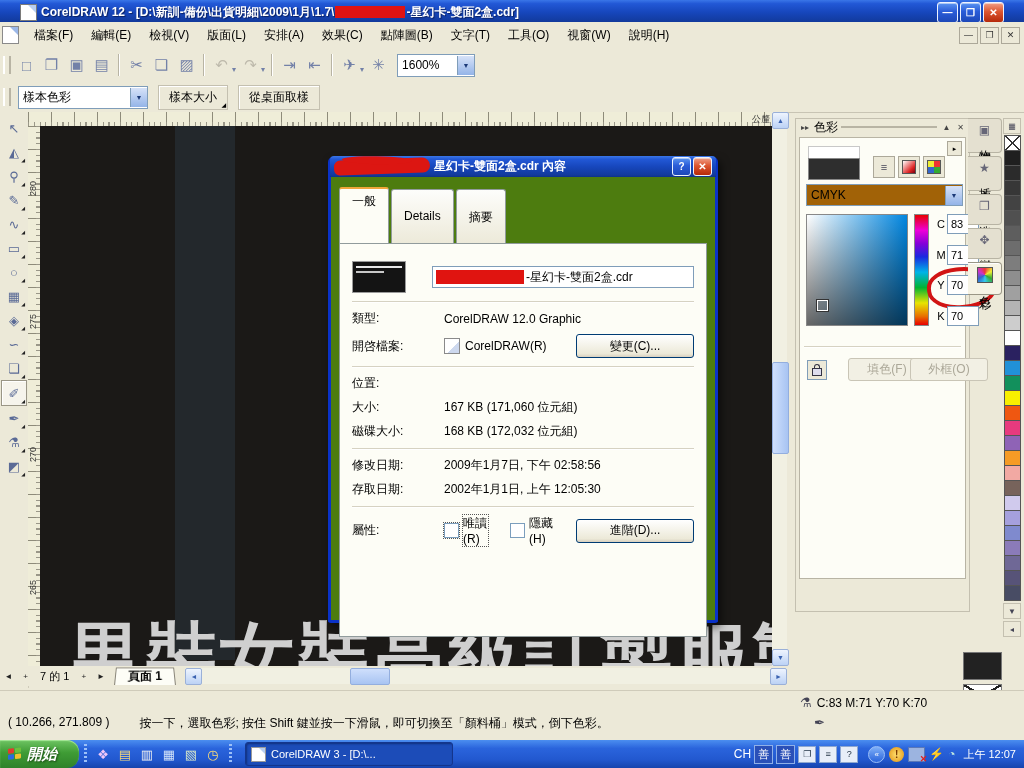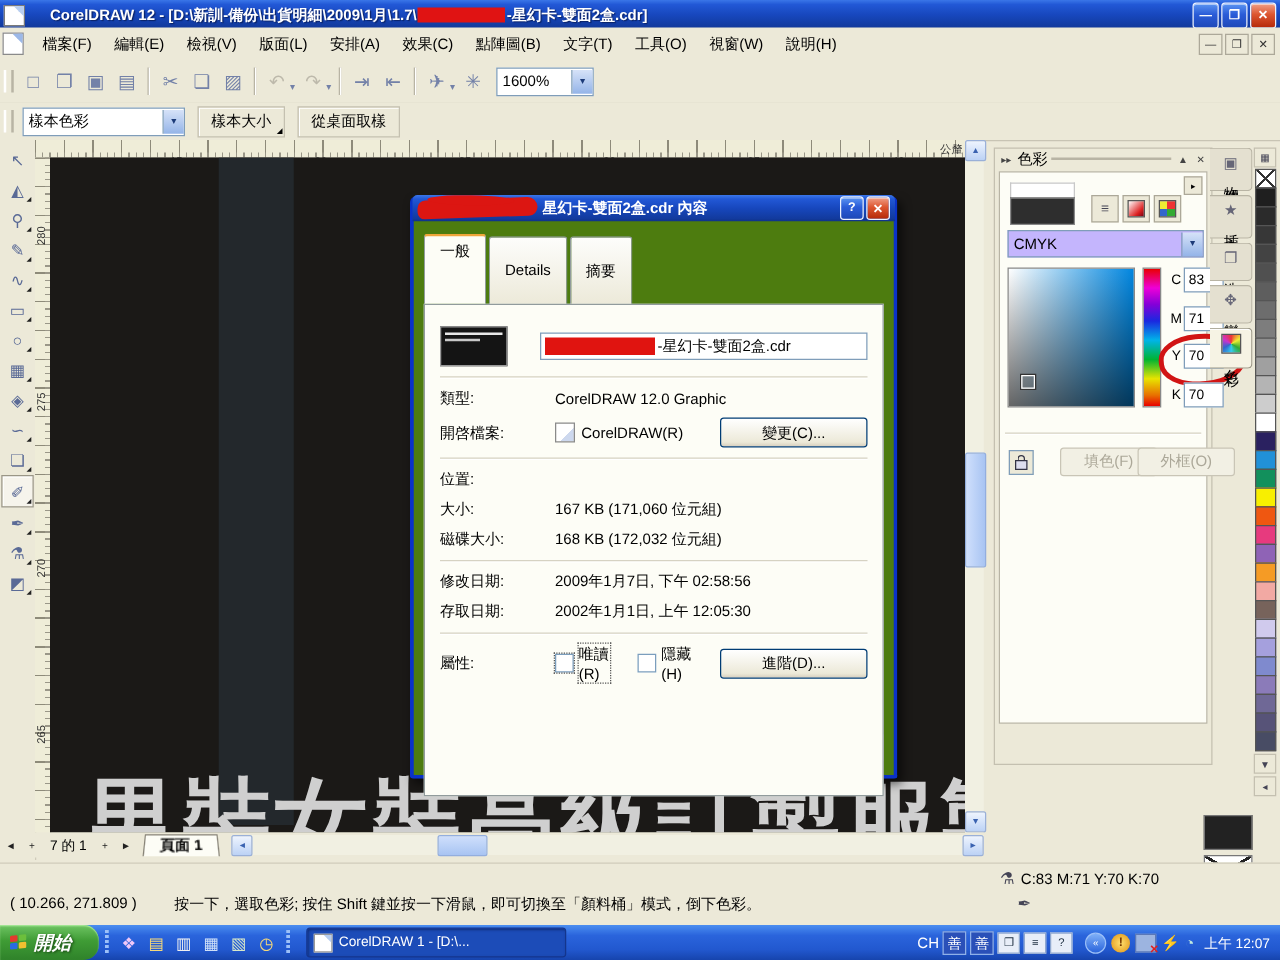--- a/index.html
+++ b/index.html
@@ -1,20 +1,20 @@
 <!DOCTYPE html>
 <html><head>
 <meta charset="utf-8">
 <style>
   html,body{margin:0;padding:0;}
   body{width:1024px;height:768px;overflow:hidden;font-family:"Liberation Sans",sans-serif;font-size:12px;background:#ece9d8;-webkit-font-smoothing:antialiased;}
   #screen{position:relative;width:1024px;height:768px;background:#ece9d8;}
 
   
-  .titlebar{position:absolute;top:0;left:0;right:0;height:24px;display:flex;align-items:center;padding:0 3px;color:#fff;font-weight:bold;font-size:12px;background:linear-gradient(180deg,#3a76e8 0%,#2258d6 15%,#1747bd 50%,#123a9d 90%,#0f3288 100%);gap:16px;}
+  .titlebar{position:absolute;top:0;left:0;right:0;height:24px;display:flex;align-items:center;padding:0 20px;color:#fff;font-weight:bold;font-size:12px;background:linear-gradient(180deg,#3a76e8 0%,#2258d6 15%,#1747bd 50%,#123a9d 90%,#0f3288 100%);}
   .app-icon16{width:15px;height:15px;background:#fff;border:1px solid #7a7a7a;position:relative;margin-right:4px;flex:none;}
   .app-icon16::after{content:"";position:absolute;right:0;top:0;border:4px solid #b8cef0;border-left-color:transparent;border-bottom-color:transparent;}
   .title-text{white-space:nowrap;overflow:hidden;text-shadow:1px 1px 1px #0a2060;}
   .redact{display:inline-block;width:70px;height:12px;background:#e01313;vertical-align:middle;margin:0 1px;}
   .caption-btns{margin-left:auto;display:flex;}
   .cap-btn{width:19px;height:19px;margin-left:2px;border:1px solid #eef3ff;border-radius:3px;display:flex;align-items:center;justify-content:center;font-size:10px;color:#fff;background:linear-gradient(#5b95f2,#2a5cd8 45%,#1d48b8);box-shadow:inset 0 1px 0 rgba(255,255,255,.5);}
   .cap-btn.close{background:linear-gradient(#f0a088,#dd5630 45%,#b5290a);}
 
   
   .menubar{position:absolute;top:22px;left:0;right:0;height:26px;background:#ece9d8;display:flex;align-items:center;border-bottom:1px solid #dcd8c8;}
@@ -110,21 +110,21 @@
   .dock-header .hlines{flex:1;height:5px;border-top:2px double #b8b4a4;margin-top:4px;}
   .dock-hbtn{font-size:8px;color:#444;padding:0 2px;}
   .dock-body{position:relative;margin:2px 3px;background:#fdfdf6;border:1px solid #b8b4a4;height:440px;}
   .mini-fly{position:absolute;right:3px;top:3px;width:13px;height:13px;border:1px solid #aca899;font-size:7px;display:flex;align-items:center;justify-content:center;background:#ece9d8;}
   .swatch-old{position:absolute;left:8px;top:8px;width:50px;height:12px;background:#fff;border:1px solid #c8c8c8;border-bottom:none;}
   .swatch-new{position:absolute;left:8px;top:20px;width:50px;height:20px;background:#2e2e2e;border:1px solid #888;}
   .dock-mini-btns{position:absolute;right:20px;top:18px;display:flex;gap:3px;}
   .dmb{width:20px;height:20px;border:1px solid #aca899;background:#ece9d8;display:flex;align-items:center;justify-content:center;font-size:11px;color:#445;}
   .dmb .red-grad{width:12px;height:12px;background:linear-gradient(135deg,#fff,#d22 70%,#701);border:1px solid #555;}
   .dmb .multi{width:12px;height:12px;background:conic-gradient(#e33 0 25%,#3a3 25% 50%,#36c 50% 75%,#ee3 75%);border:1px solid #555;}
-  .model-combo{position:absolute;left:6px;top:46px;width:155px;height:20px;border:1px solid #7f9db9;background:#c4b5fd;display:flex;align-items:center;}
+  .model-combo{position:absolute;left:6px;top:46px;width:155px;height:20px;border:1px solid #7f9db9;background:#a16207;display:flex;align-items:center;}
   .model-combo .val{flex:1;padding-left:4px;}
   .color-area{position:absolute;left:6px;top:76px;display:flex;}
   .color-field{width:100px;height:110px;border:1px solid #888;background:linear-gradient(to bottom,rgba(0,0,0,0) 0%,rgba(0,0,0,.6) 100%),linear-gradient(to right,#ffffff,#0086e0);position:relative;}
   .cf-marker{position:absolute;left:10px;bottom:14px;width:9px;height:9px;border:1px solid #fff;box-shadow:0 0 0 1px #333;}
   .hue-bar{width:13px;height:110px;margin-left:6px;border:1px solid #888;background:linear-gradient(180deg,#e80000 0%,#ee00d8 14%,#8400d8 26%,#1a28e0 38%,#00b4e8 52%,#00b432 66%,#e8e400 80%,#e87000 92%,#e80000 100%);}
   .chan-col{margin-left:6px;display:flex;flex-direction:column;justify-content:space-between;height:112px;}
   .chan-row{position:relative;display:flex;align-items:center;height:20px;}
   .chan-label{width:12px;font-size:11px;text-align:center;}
   .chan-input{width:27px;height:18px;border:1px solid #7f9db9;background:#fff;font-size:11px;padding-left:3px;display:flex;align-items:center;}
   .red-ellipse{position:absolute;left:-8px;top:-8px;width:62px;height:34px;border:4px solid #d11414;border-radius:46% 54% 50% 50%;transform:rotate(-5deg);pointer-events:none;}
@@ -594,21 +594,21 @@
         <span class="ql-icon" style="color: rgb(240, 200, 248);">❖</span>
         <span class="ql-icon" style="color: rgb(245, 216, 122);">▤</span>
         <span class="ql-icon" style="color: rgb(240, 240, 240);">▥</span>
         <span class="ql-icon" style="color: rgb(207, 224, 248);">▦</span>
         <span class="ql-icon" style="color: rgb(216, 232, 200);">▧</span>
         <span class="ql-icon" style="color: rgb(245, 216, 122);">◷</span>
       </span>
     <span class="tb-handle"></span>
     <span class="task-btn">
       <span class="task-doc-icon"></span>
-      <span>CorelDRAW 1 - [D:\...</span>
+      <span>CorelDRAW 3 - [D:\...</span>
     </span>
     <span class="langbar">
       <span style="font-size:12px">CH</span>
       <span id="ime-badges" style="display:flex;gap:3px">
           <span class="ime-badge">善</span>
           <span class="ime-badge">善</span>
         </span>
       <span class="lb-icon">❐</span>
       <span class="lb-icon">≡</span>
       <span class="lb-icon">?</span>

